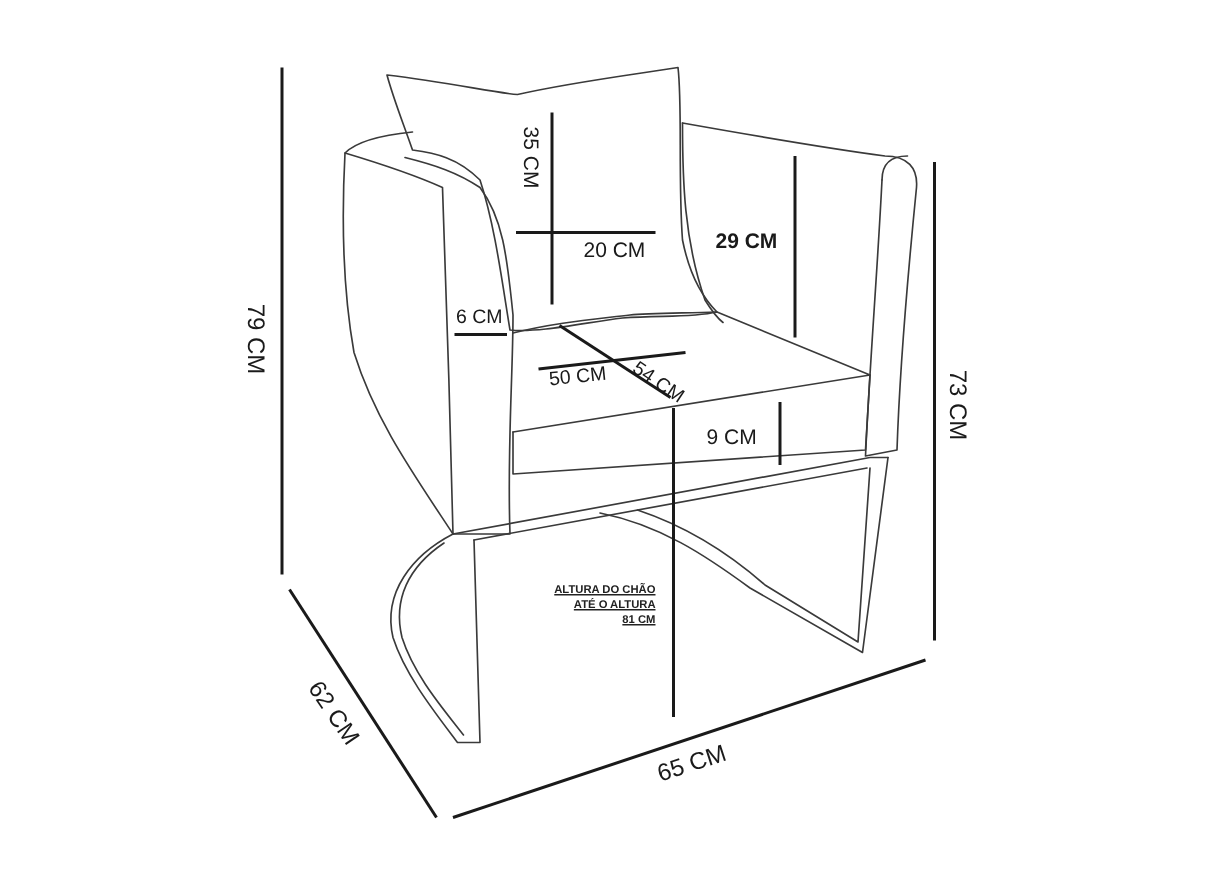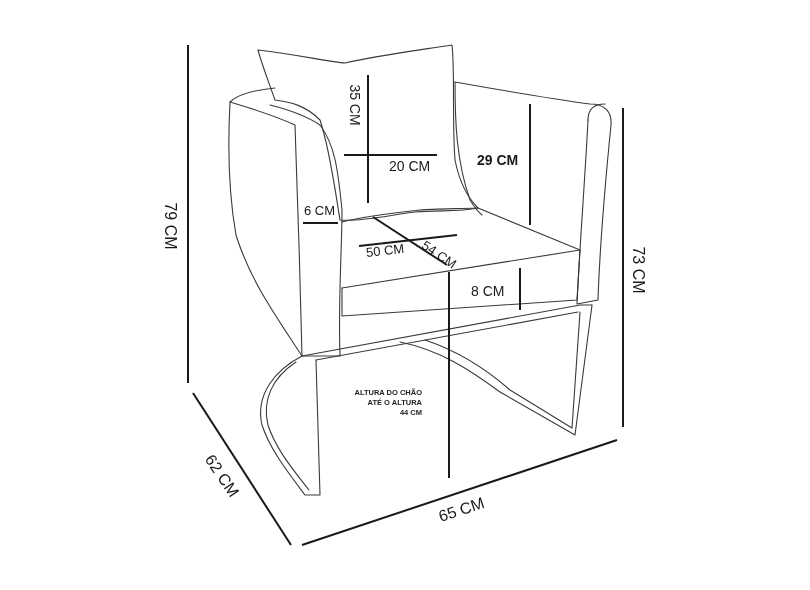--- a/index.html
+++ b/index.html
@@ -52,19 +52,19 @@
 <div class="lbl" style="left:146px; top:218px; transform: rotate(90deg); transform-origin: center; font-size:16px;">79 CM</div>
 <div class="lbl" style="left:614px; top:262px; transform: rotate(90deg); transform-origin: center; font-size:16px;">73 CM</div>
 <div class="lbl" style="left:198px; top:468px; transform: rotate(56deg); transform-origin: center; font-size:16px;">62 CM</div>
 <div class="lbl" style="left:438px; top:502px; transform: rotate(-18deg); transform-origin: center; font-size:16px;">65 CM</div>
 <div class="lbl" style="left:334px; top:98px; transform: rotate(90deg); transform-origin: center;">35 CM</div>
 <div class="lbl" style="left:389px; top:159px;">20 CM</div>
 <div class="lbl" style="left:477px; top:153px;font-weight:bold;">29 CM</div>
 <div class="lbl" style="left:304px; top:204px; font-size:13px;">6 CM</div>
 <div class="lbl" style="left:366px; top:246px; transform: rotate(-6deg); transform-origin: left center; font-size:13px;">50 CM</div>
 <div class="lbl" style="left:420px; top:248px; transform: rotate(34deg); transform-origin: center; font-size:13px;">54 CM</div>
-<div class="lbl" style="left:471px; top:284px;">8 CM</div>
+<div class="lbl" style="left:471px; top:284px;">9 CM</div>
 
-<div class="small" style="right:388px; top:388px;">
+<div class="small" style="right:373px; top:388px;text-decoration:underline;">
   <div>ALTURA DO CHÃO</div>
   <div>ATÉ O ALTURA</div>
-  <div>44 CM</div>
+  <div>81 CM</div>
 </div>
 
 </body></html>

